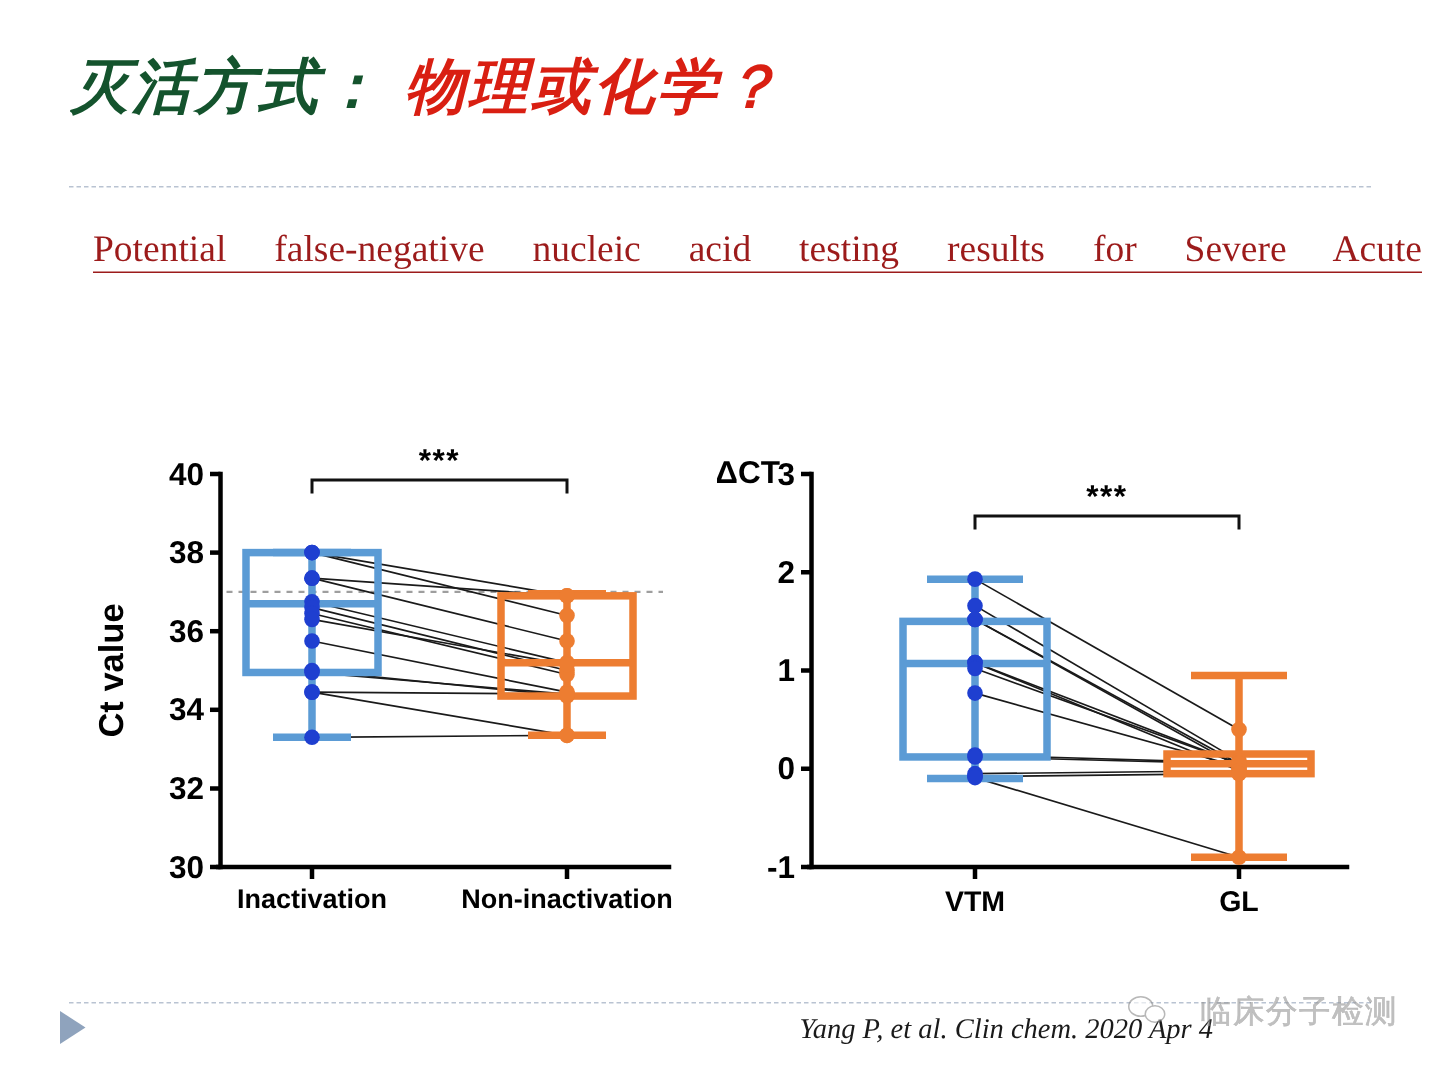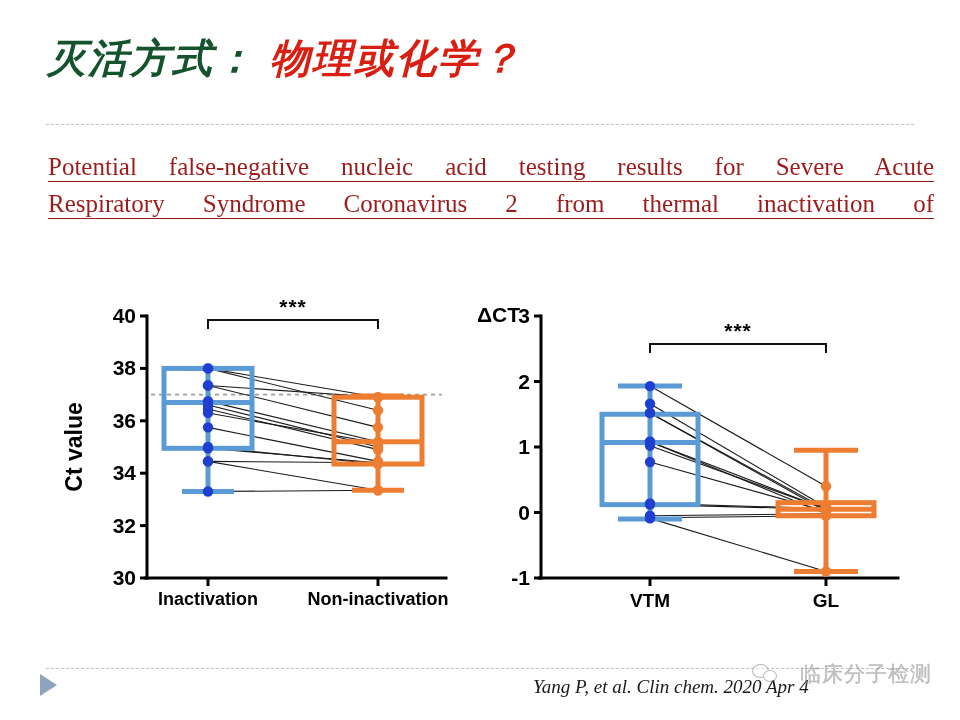--- a/index.html
+++ b/index.html
@@ -40,21 +40,21 @@
     width: 868px;
     height: 0;
     border-top: 1px dashed #b9c3d2;
   }
   #rule-top    { top: 124px; }
   #rule-bottom { top: 668px; }
 
   
   #paper-title {
     position: absolute;
-    left: 48px;
+    left: 62px;
     top: 148px;
     width: 886px;
     color: #9c1b1b;
     font-family: "Liberation Serif", serif;
     font-size: 25px;
     line-height: 37px;
     text-align: justify;
   }
   #paper-title .ul {
     border-bottom: 1px solid #9c1b1b;
@@ -154,21 +154,20 @@
 <body>
 
 <div id="slide-title">
   <span class="t-black">灭活方式：</span><span class="t-red">物理或化学？</span>
 </div>
 
 <div class="rule" id="rule-top"></div>
 
 <div id="paper-title">
   <span class="ln-just"><span class="ul">Potential false-negative nucleic acid testing results for Severe Acute</span></span>
-  <span class="ln-just"><span class="ul">Respiratory Syndrome Coronavirus 2 from thermal inactivation of</span></span>
 </div>
 
 <div class="panel" id="panel-left">
   <svg class="plot-svg" id="svg-left" width="400" height="325">
       <line x1="89" y1="28" x2="89" y2="290" stroke="#000" stroke-width="3" stroke-linecap="square"></line>
       <line x1="87.5" y1="290" x2="388" y2="290" stroke="#000" stroke-width="3" stroke-linecap="square"></line>
       <line x1="82" y1="290" x2="89" y2="290" stroke="#000" stroke-width="3"></line>
       <text x="78" y="297" text-anchor="end" font-family="&quot;Liberation Sans&quot;, sans-serif" font-size="21" font-weight="700" fill="#000">30</text>
       <line x1="82" y1="237.6" x2="89" y2="237.6" stroke="#000" stroke-width="3"></line>
       <text x="78" y="244.6" text-anchor="end" font-family="&quot;Liberation Sans&quot;, sans-serif" font-size="21" font-weight="700" fill="#000">32</text>

